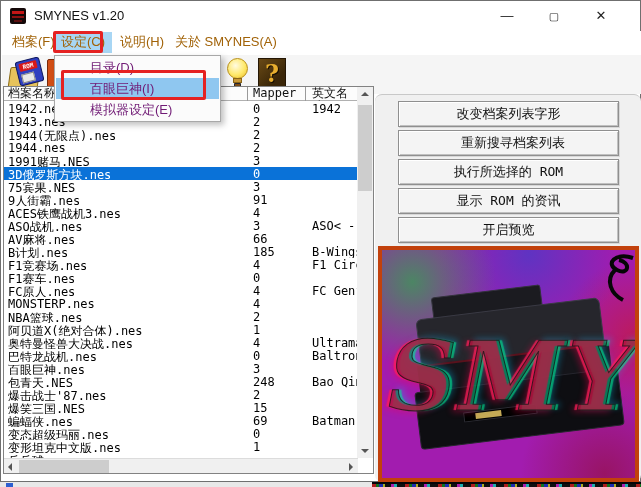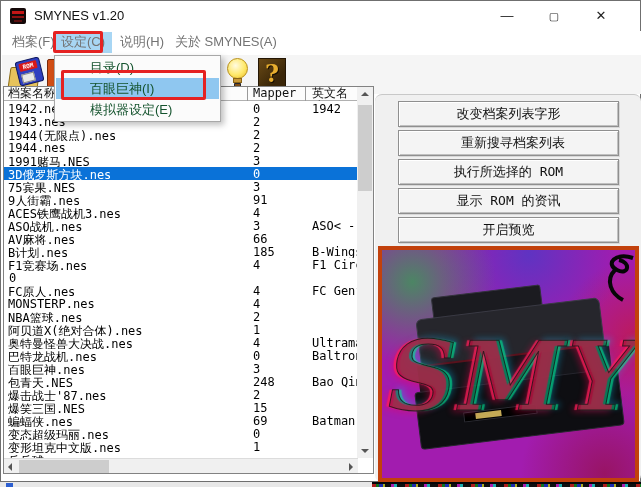--- a/index.html
+++ b/index.html
@@ -13,21 +13,21 @@
   #app-icon{position:absolute;left:9px;top:7px;width:16px;height:16px;background:#140808;
             border-radius:2px;overflow:hidden;}
   #app-icon .bar1{position:absolute;left:2px;top:3px;width:12px;height:3px;background:#c41616;}
   #app-icon .bar2{position:absolute;left:2px;top:8px;width:12px;height:2px;background:#8c1010;}
   #app-icon .bar3{position:absolute;left:4px;top:12px;width:8px;height:2px;background:#5a0d0d;}
   #title-text{position:absolute;left:33px;top:7px;font-size:13px;color:#111;}
   .winctl{position:absolute;top:0;width:40px;height:30px;text-align:center;line-height:30px;
           font-size:13px;color:#222;cursor:default;}
   #btn-min{left:486px;} #btn-max{left:533px;font-size:11px;} #btn-close{left:580px;}
   
-  #menubar{position:absolute;left:1px;top:30px;width:639px;height:24px;background:#fff;font-size:13px;color:#737373;}
+  #menubar{position:absolute;left:1px;top:30px;width:639px;height:24px;background:#fff;font-size:13px;color:#a16207;}
   .menu-item{position:absolute;top:0;height:22px;line-height:22px;padding:0 6px;}
   #mi-file{left:4px;} #mi-set{left:53px;} #mi-help{left:112px;} #mi-about{left:167px;}
   #mi-set-hl{position:absolute;left:54px;top:1px;width:56px;height:21px;background:#a8d6f4;}
   
   #toolbar{position:absolute;left:1px;top:54px;width:639px;height:39px;background:#f5f5f5;}
   #icon-rom{position:absolute;left:7px;top:3px;width:42px;height:33px;}
   #icon-rom .folder{position:absolute;left:0;top:9px;width:30px;height:22px;background:#e7c35c;
      border:1px solid #8a6a14;border-radius:2px;transform:skewX(-8deg);}
   #icon-rom .disk{position:absolute;left:8px;top:1px;width:25px;height:25px;background:#2f3fc0;
      border:1px solid #101a60;border-radius:3px;transform:rotate(-14deg);}
@@ -112,21 +112,21 @@
         border:1px solid #2c2c34;}
   .label{position:absolute;left:58px;top:120px;width:26px;height:6px;background:#c4aa56;}
   #smy{position:absolute;left:6px;top:70px;width:250px;text-align:center;
      font:bold italic 96px "DejaVu Serif",serif;letter-spacing:2px;color:rgba(0,0,0,0.25);
      -webkit-text-stroke:1px rgba(20,20,20,.8);
      text-shadow:-3px 0 1px rgba(255,30,90,.75), 3px 0 1px rgba(0,230,140,.6),
                  -5px 2px 6px rgba(255,0,80,.35), 5px -2px 6px rgba(0,200,255,.3);}
   #cable{position:absolute;right:0;top:0;}
   
   #dropdown{position:absolute;left:53px;top:54px;width:167px;height:67px;background:#fbfbfb;
-     border:1px solid #a8a8a8;box-shadow:3px 3px 6px rgba(0,0,0,.25);font-size:13px;color:#14532d;}
+     border:1px solid #a8a8a8;box-shadow:3px 3px 6px rgba(0,0,0,.25);font-size:13px;color:#701a75;}
   .dd-item{position:absolute;left:1px;width:163px;height:21px;line-height:21px;padding-left:34px;}
   #dd-0{top:1px;} #dd-1{top:22px;background:#8fc7f0;} #dd-2{top:43px;}
   
   .redbox{position:absolute;border:3px solid #e52222;border-radius:2px;pointer-events:none;}
   #redbox-menu{left:52px;top:30px;width:50px;height:22px;}
   #redbox-item{left:60px;top:69px;width:145px;height:30px;}
   
   #below-left{position:absolute;left:0;top:482px;width:372px;height:5px;background:#e8e8e8;}
   #below-blue{position:absolute;left:6px;top:483px;width:7px;height:4px;background:#2d5fd0;}
   #below-right{position:absolute;left:372px;top:482px;width:269px;height:5px;background:#050508;}
@@ -242,20 +242,21 @@
             <span class="cell-name">B计划.nes</span>
             <span class="cell-mapper">185</span>
             <span class="cell-en">B-Wings</span>
           </div>
           <div class="lrow">
             <span class="cell-name">F1竞赛场.nes</span>
             <span class="cell-mapper">4</span>
             <span class="cell-en">F1 Circus</span>
           </div>
           <div class="lrow">
+            <span class="cell-name">F1赛车.nes</span>
             <span class="cell-mapper">0</span>
             <span class="cell-en"></span>
           </div>
           <div class="lrow">
             <span class="cell-name">FC原人.nes</span>
             <span class="cell-mapper">4</span>
             <span class="cell-en">FC Genjin</span>
           </div>
           <div class="lrow">
             <span class="cell-name">MONSTERP.nes</span>

